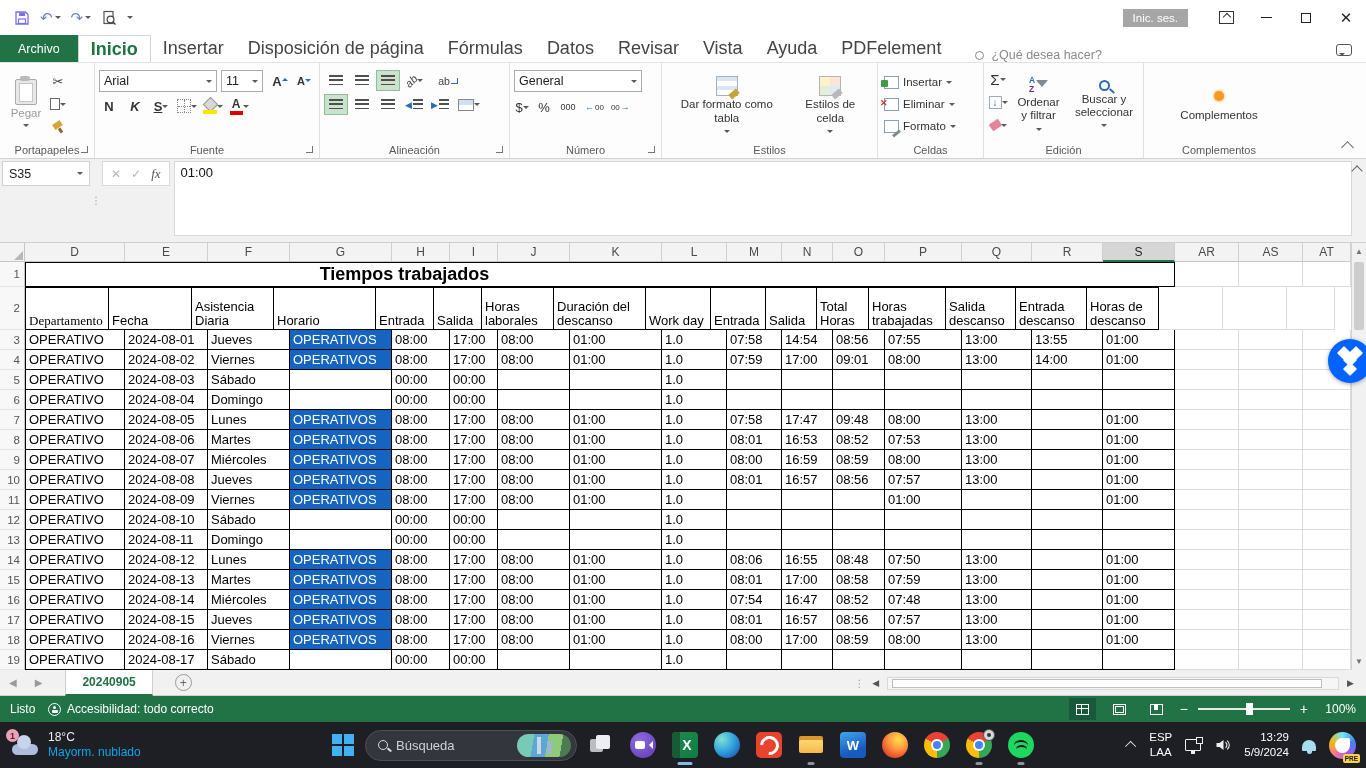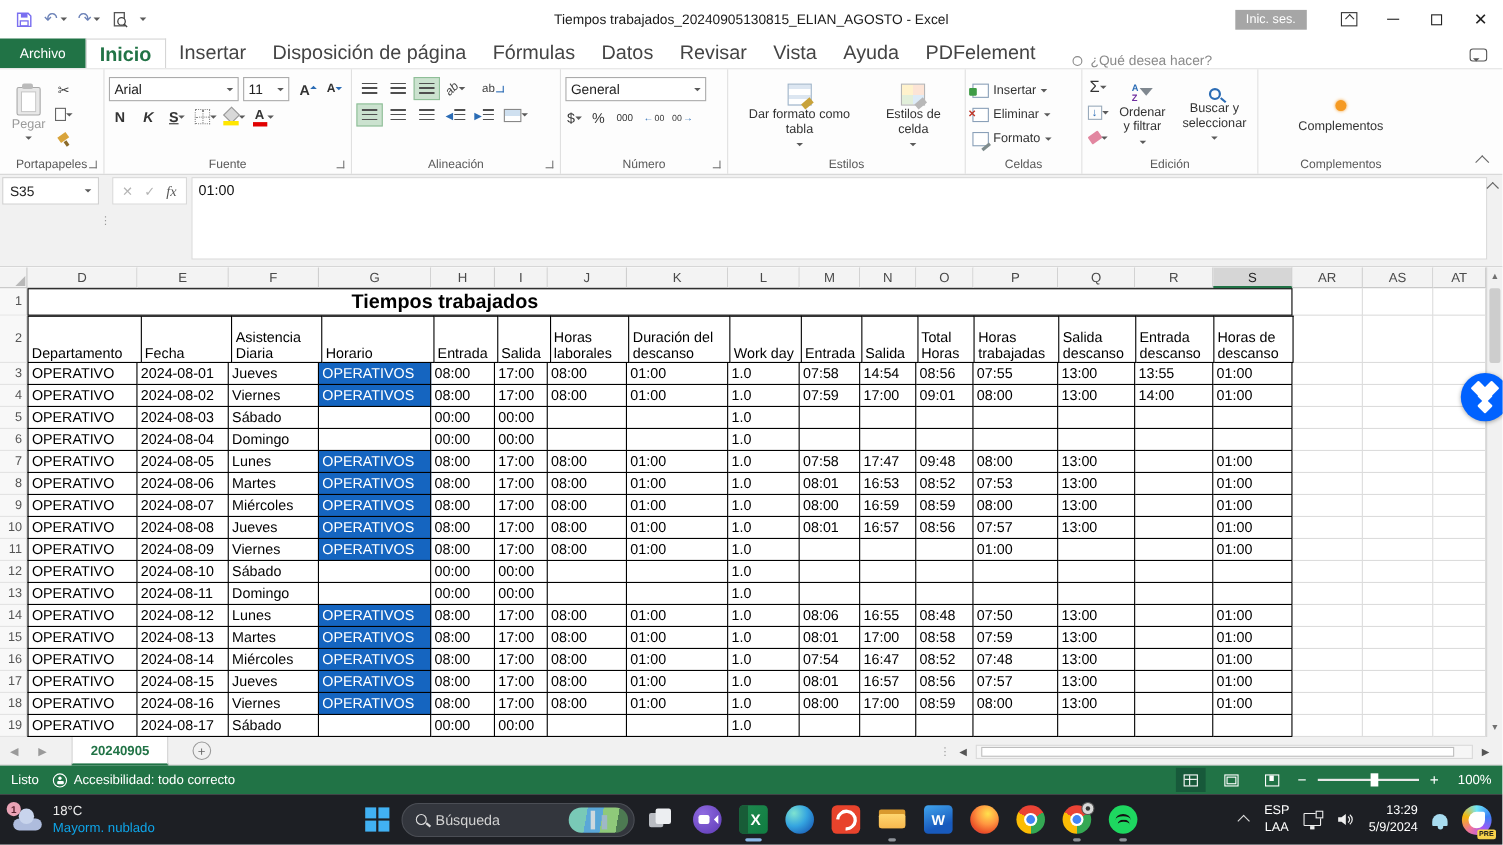--- a/index.html
+++ b/index.html
@@ -280,21 +280,20 @@
         <svg width="16" height="16" viewBox="0 0 16 16">
             <rect x="3" y="1.5" width="9" height="12" fill="none" stroke="#555" stroke-width="1.2"></rect>
             <circle cx="9.5" cy="9.5" r="3.4" fill="#fff" stroke="#444" stroke-width="1.2"></circle>
             <line x1="12" y1="12" x2="14.5" y2="14.5" stroke="#444" stroke-width="1.4"></line>
           </svg>
       </span>
       <span class="qbtn">
           <span class="dd"></span>
         </span>
     </div>
-    <div class="title-center">Tiempos trabajados_20240905130815_ELIAN_AGOSTO  -  Excel</div>
     <div class="tb-right">
       <span class="signin">Inic. ses.</span>
       <span class="winbtn">
           <span class="ribbon-display-icon"></span>
         </span>
       <span class="winbtn">
           <span class="min-icon"></span>
         </span>
       <span class="winbtn">
           <span class="restore-icon"></span>
@@ -625,21 +624,21 @@
             <div class="rnum">1</div>
             <div class="title-cell" style="width: 1150px;">
               <span class="title-text">Tiempos trabajados</span>
             </div>
             <div class="g-empty" style="width: 64px;"></div>
             <div class="g-empty" style="width: 64px;"></div>
             <div class="g-empty" style="width: 48px;"></div>
           </div>
           <div class="g-row" style="height: 43px;">
             <div class="rnum">2</div>
-            <div class="t-head cl" style="width: 104px;">Departamento</div>
+            <div class="t-head cl" style="width: 84px; font-family: Liberation Serif, serif;">Departamento</div>
             <div class="t-head" style="width: 83px;">Fecha</div>
             <div class="t-head" style="width: 82px;">Asistencia Diaria</div>
             <div class="t-head" style="width: 102px;">Horario</div>
             <div class="t-head" style="width: 58px;">Entrada</div>
             <div class="t-head" style="width: 48px;">Salida</div>
             <div class="t-head" style="width: 72px;">Horas laborales</div>
             <div class="t-head" style="width: 92px;">Duración del descanso</div>
             <div class="t-head" style="width: 65px;">Work day</div>
             <div class="t-head" style="width: 55px;">Entrada</div>
             <div class="t-head" style="width: 51px;">Salida</div>

